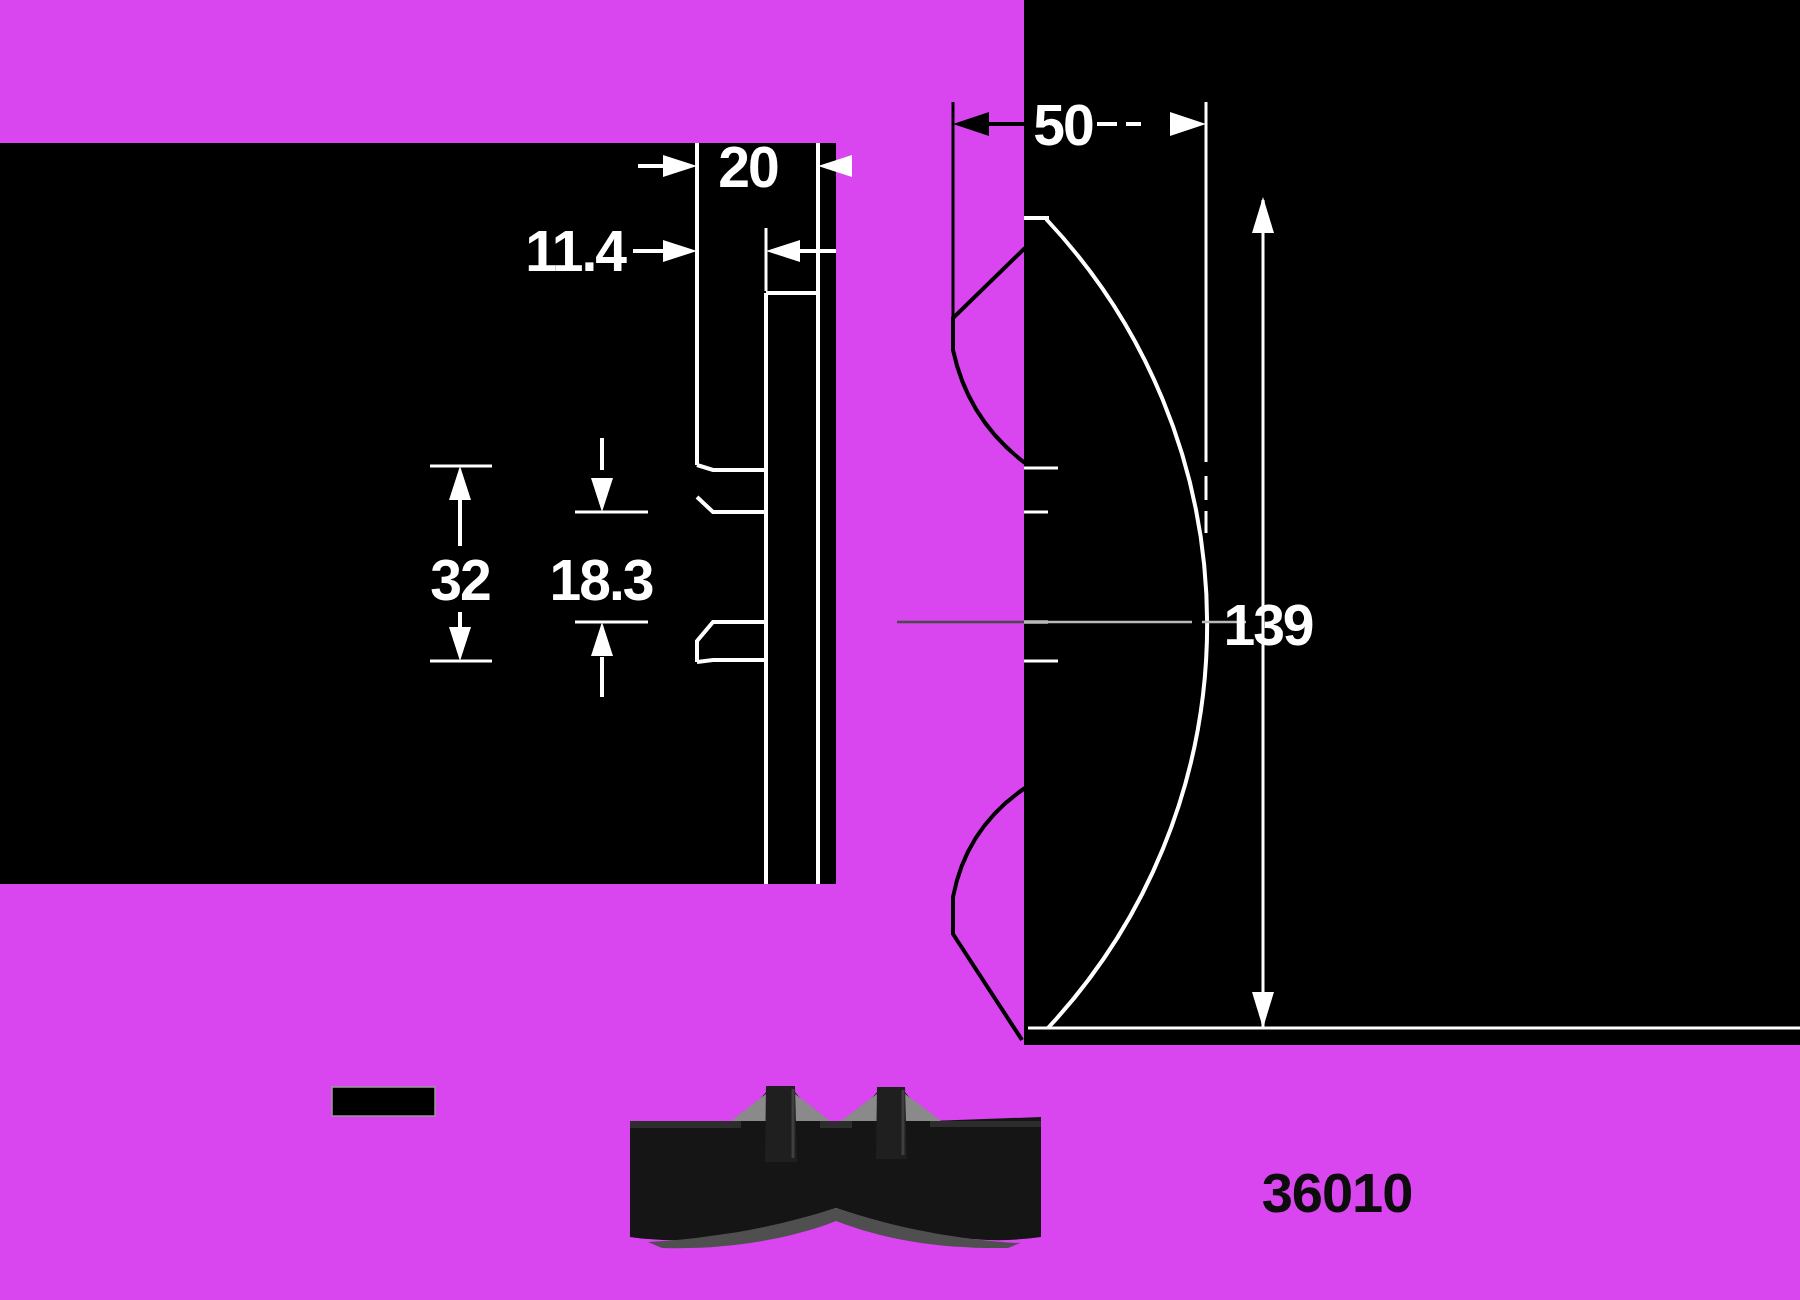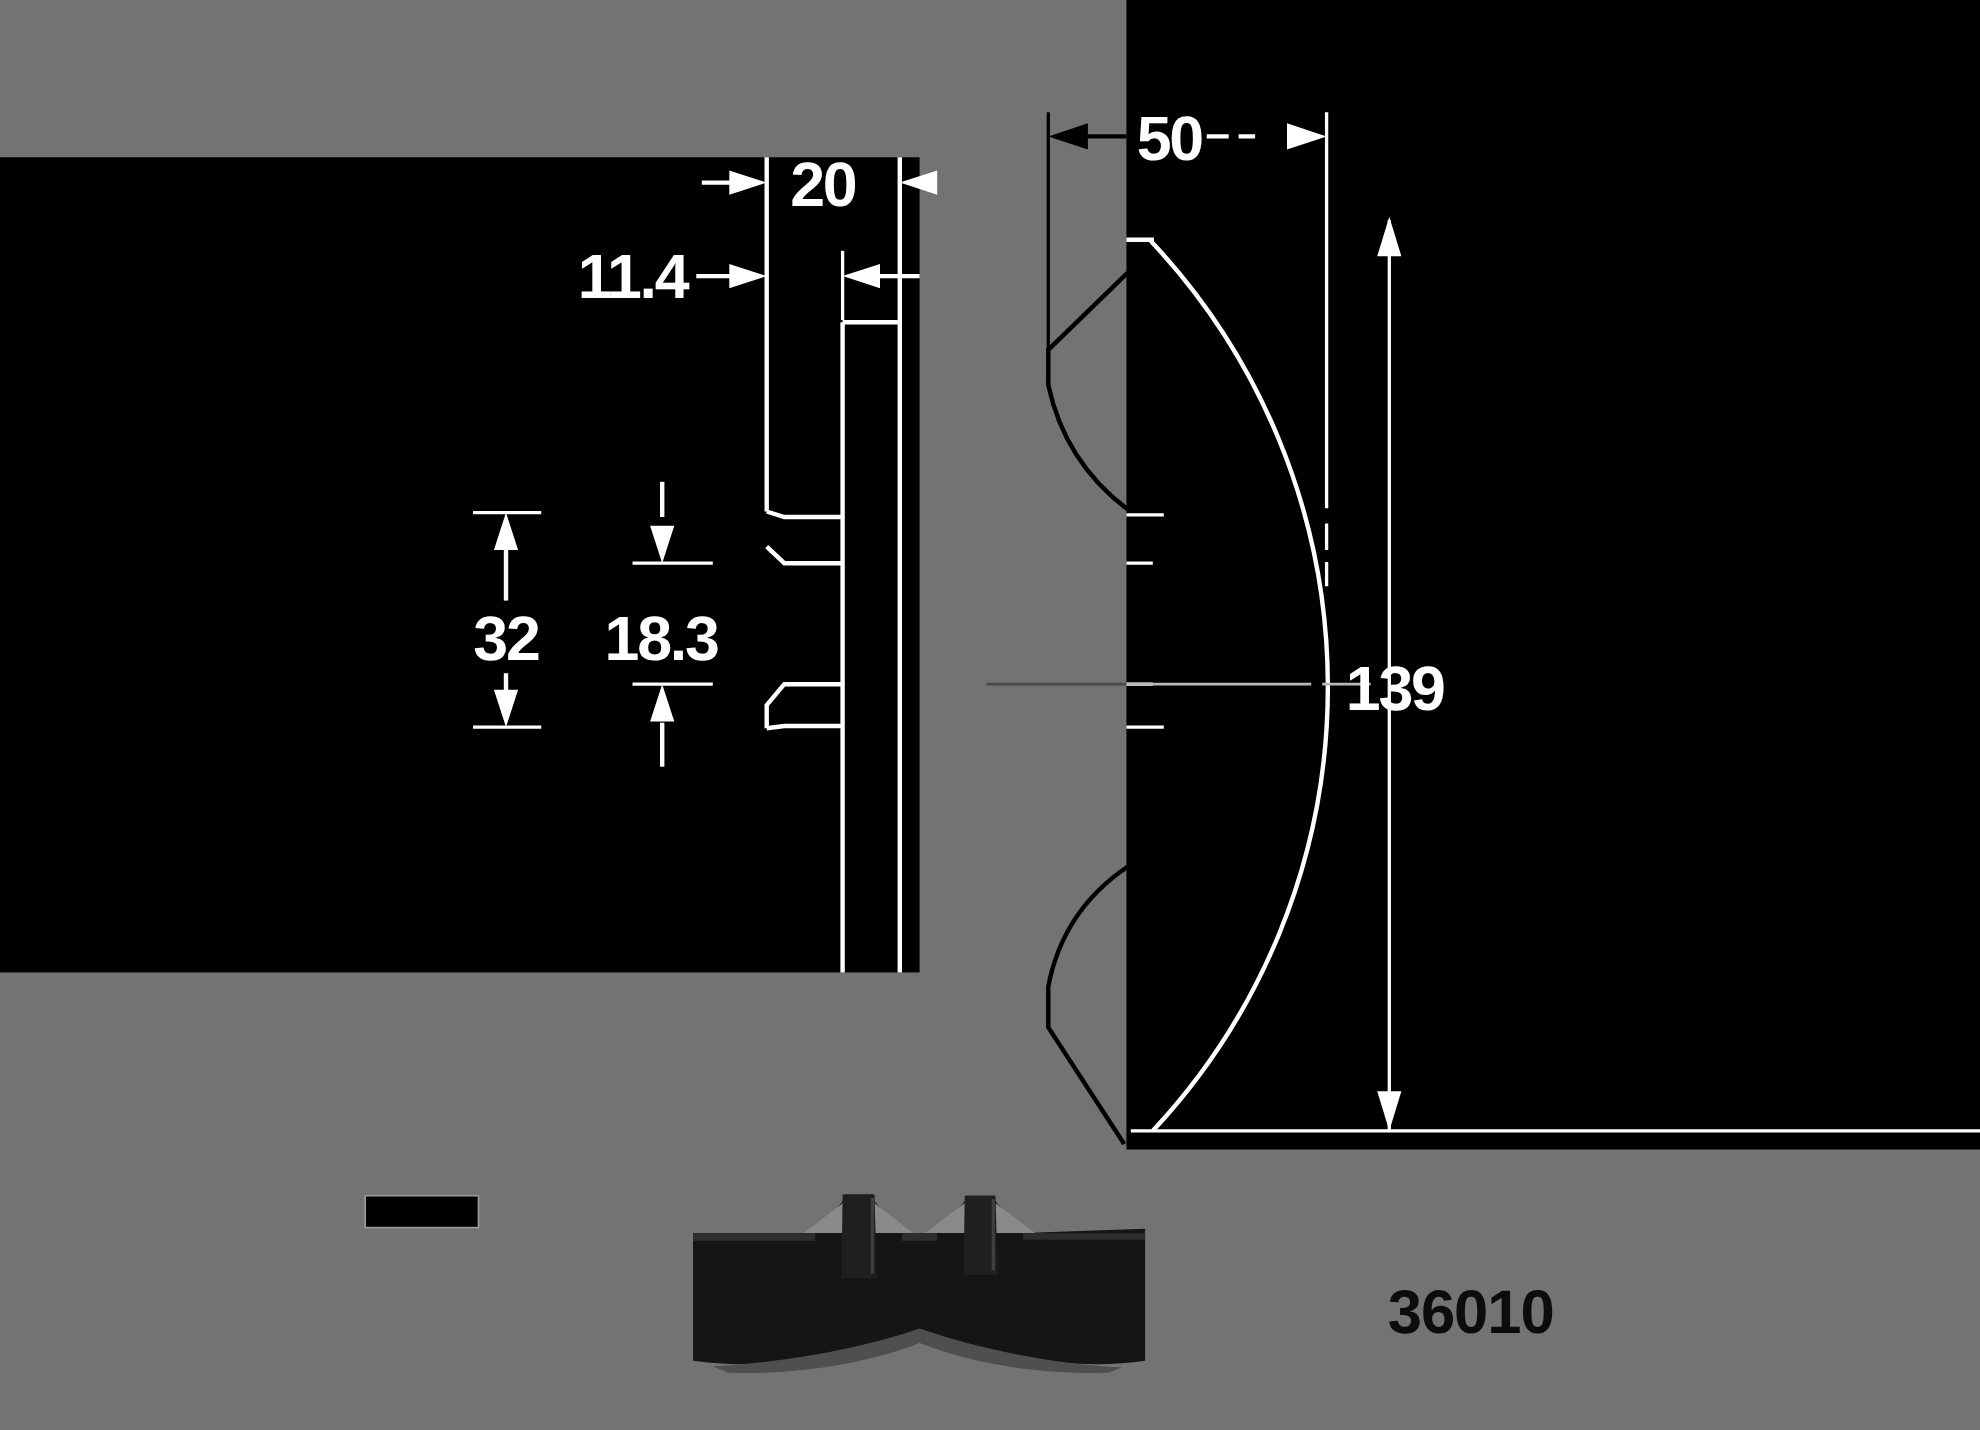--- a/index.html
+++ b/index.html
@@ -1,16 +1,16 @@
 <!DOCTYPE html>
 <html><head>
 <meta charset="utf-8">
 <style>
   html,body{margin:0;padding:0;background:#ffffff;}
-  .page{position:relative;width:1800px;height:1300px;background:#737373;overflow:hidden;
+  .page{position:relative;width:1800px;height:1300px;background:#d946ef;overflow:hidden;
         font-family:"Liberation Sans",sans-serif;}
   svg{position:absolute;left:0;top:0;}
   .dim{font-family:"Liberation Sans",sans-serif;font-weight:bold;font-size:57px;
        letter-spacing:-2px;fill:#ffffff;}
   .pn {font-family:"Liberation Sans",sans-serif;font-weight:bold;font-size:56px;
        letter-spacing:-1px;fill:#0c0c0c;}
   .wline{stroke:#ffffff;stroke-width:4;fill:none;}
   .wthin{stroke:#ffffff;stroke-width:3;fill:none;}
   .kline{stroke:#000000;stroke-width:4;fill:none;}
   .kthin{stroke:#000000;stroke-width:3;fill:none;}

